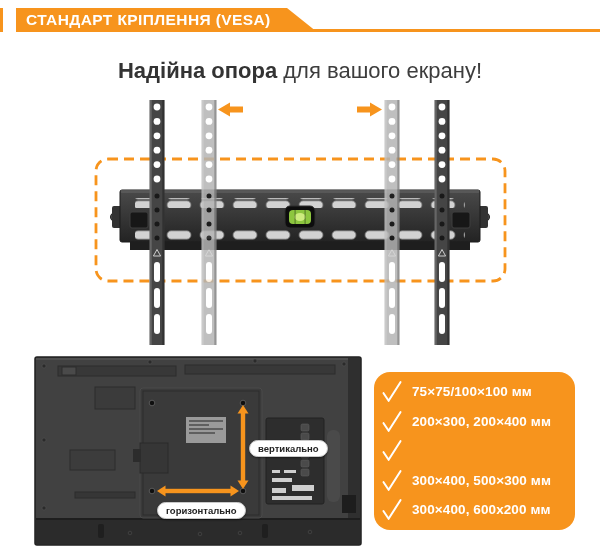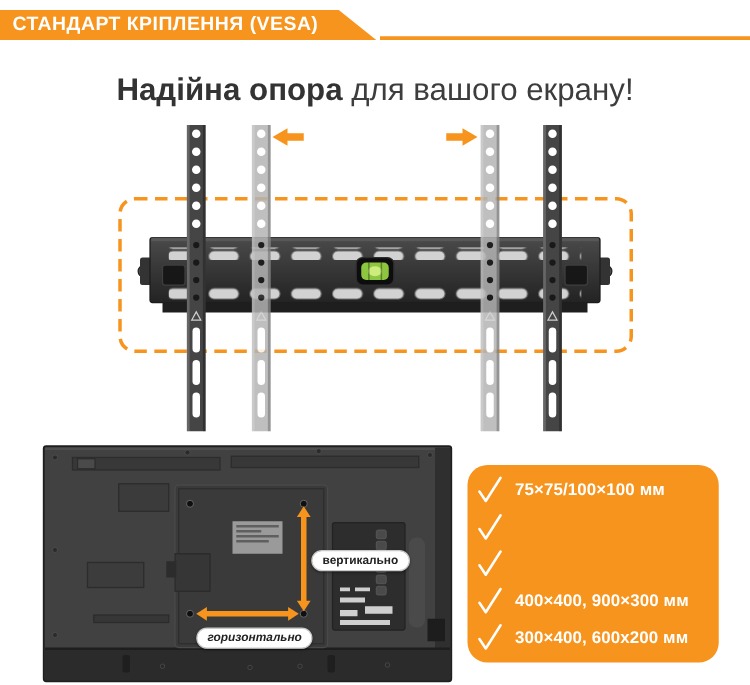--- a/index.html
+++ b/index.html
@@ -1,42 +1,42 @@
 <!DOCTYPE html>
 <html><head>
 <meta charset="utf-8">
 <style>
   html,body{margin:0;padding:0;background:#fff;}
   .canvas{position:relative;width:600px;height:548px;background:#ffffff;overflow:hidden;
           font-family:"Liberation Sans",sans-serif;}
 
   
   .accent-strip{position:absolute;left:0;top:8px;width:3px;height:24px;background:#F7941D;}
-  .banner{position:absolute;left:0;top:8px;width:301px;height:24px;background:#F7941D;
+  .banner{position:absolute;left:16px;top:8px;width:301px;height:24px;background:#F7941D;
           clip-path:polygon(0 0,271px 0,301px 24px,0 24px);
           color:#fff;font-weight:bold;font-size:15.5px;line-height:24px;
           padding-left:10px;box-sizing:border-box;letter-spacing:.4px;white-space:nowrap;}
   .banner-line{position:absolute;left:304px;top:29px;width:296px;height:3px;background:#F7941D;}
 
   
   .headline{position:absolute;left:0;top:58px;width:600px;text-align:center;
-            font-size:25px;color:#333;white-space:nowrap;}
+            font-size:22px;color:#333;white-space:nowrap;}
   .headline .hl-bold{font-weight:bold;}
   .headline .hl-rest{font-weight:normal;color:#3d3d3d;}
 
   
   .bracket-svg{position:absolute;left:0;top:95px;}
   .tv-svg{position:absolute;left:20px;top:355px;}
 
   
   .pill{position:absolute;background:#fff;border:1px solid #c9c9c9;border-radius:10px;
         box-shadow:0 1px 2px rgba(0,0,0,.45);font-size:9.5px;font-weight:bold;color:#222;
         padding:2px 8px;line-height:1.2;white-space:nowrap;}
   .pill-v{left:249px;top:440px;}
-  .pill-h{left:157px;top:502px;font-style:italic;}
+  .pill-h{left:157px;top:502px;}
 
   
   .vesa-panel{position:absolute;left:374px;top:372px;width:201px;height:158px;
               background:#F7941D;border-radius:16px;box-sizing:border-box;
               padding:7px 6px 8px 7px;display:flex;flex-direction:column;
               justify-content:space-between;}
   .vesa-row{display:flex;align-items:center;gap:9px;}
   .vesa-row svg{flex:0 0 auto;}
   .vesa-text{font-size:13.5px;font-weight:bold;color:#fff;white-space:nowrap;letter-spacing:.1px;}
 </style>
@@ -214,31 +214,32 @@
     <div class="vesa-row">
       <svg width="22" height="25" viewBox="0 0 26 28">
           <path d="M3 16 L9 25 L23 3" fill="none" stroke="#fff" stroke-width="2.4" stroke-linecap="round" stroke-linejoin="round"></path>
         </svg>
       <span class="vesa-text">75×75/100×100 мм</span>
     </div>
     <div class="vesa-row">
       <svg width="22" height="25" viewBox="0 0 26 28">
           <path d="M3 16 L9 25 L23 3" fill="none" stroke="#fff" stroke-width="2.4" stroke-linecap="round" stroke-linejoin="round"></path>
         </svg>
-    </div>
-    <div class="vesa-row">
-      <svg width="22" height="25" viewBox="0 0 26 28">
-          <path d="M3 16 L9 25 L23 3" fill="none" stroke="#fff" stroke-width="2.4" stroke-linecap="round" stroke-linejoin="round"></path>
-        </svg>
-    </div>
-    <div class="vesa-row">
-      <svg width="22" height="25" viewBox="0 0 26 28">
-          <path d="M3 16 L9 25 L23 3" fill="none" stroke="#fff" stroke-width="2.4" stroke-linecap="round" stroke-linejoin="round"></path>
-        </svg>
-      <span class="vesa-text">400×400, 900×300 мм</span>
+      <span class="vesa-text">200×300, 200×400 мм</span>
+    </div>
+    <div class="vesa-row">
+      <svg width="22" height="25" viewBox="0 0 26 28">
+          <path d="M3 16 L9 25 L23 3" fill="none" stroke="#fff" stroke-width="2.4" stroke-linecap="round" stroke-linejoin="round"></path>
+        </svg>
+    </div>
+    <div class="vesa-row">
+      <svg width="22" height="25" viewBox="0 0 26 28">
+          <path d="M3 16 L9 25 L23 3" fill="none" stroke="#fff" stroke-width="2.4" stroke-linecap="round" stroke-linejoin="round"></path>
+        </svg>
+      <span class="vesa-text">300×400, 500×300 мм</span>
     </div>
     <div class="vesa-row">
       <svg width="22" height="25" viewBox="0 0 26 28">
           <path d="M3 16 L9 25 L23 3" fill="none" stroke="#fff" stroke-width="2.4" stroke-linecap="round" stroke-linejoin="round"></path>
         </svg>
       <span class="vesa-text">300×400, 600x200 мм</span>
     </div>
   </div>
 
 </div>

